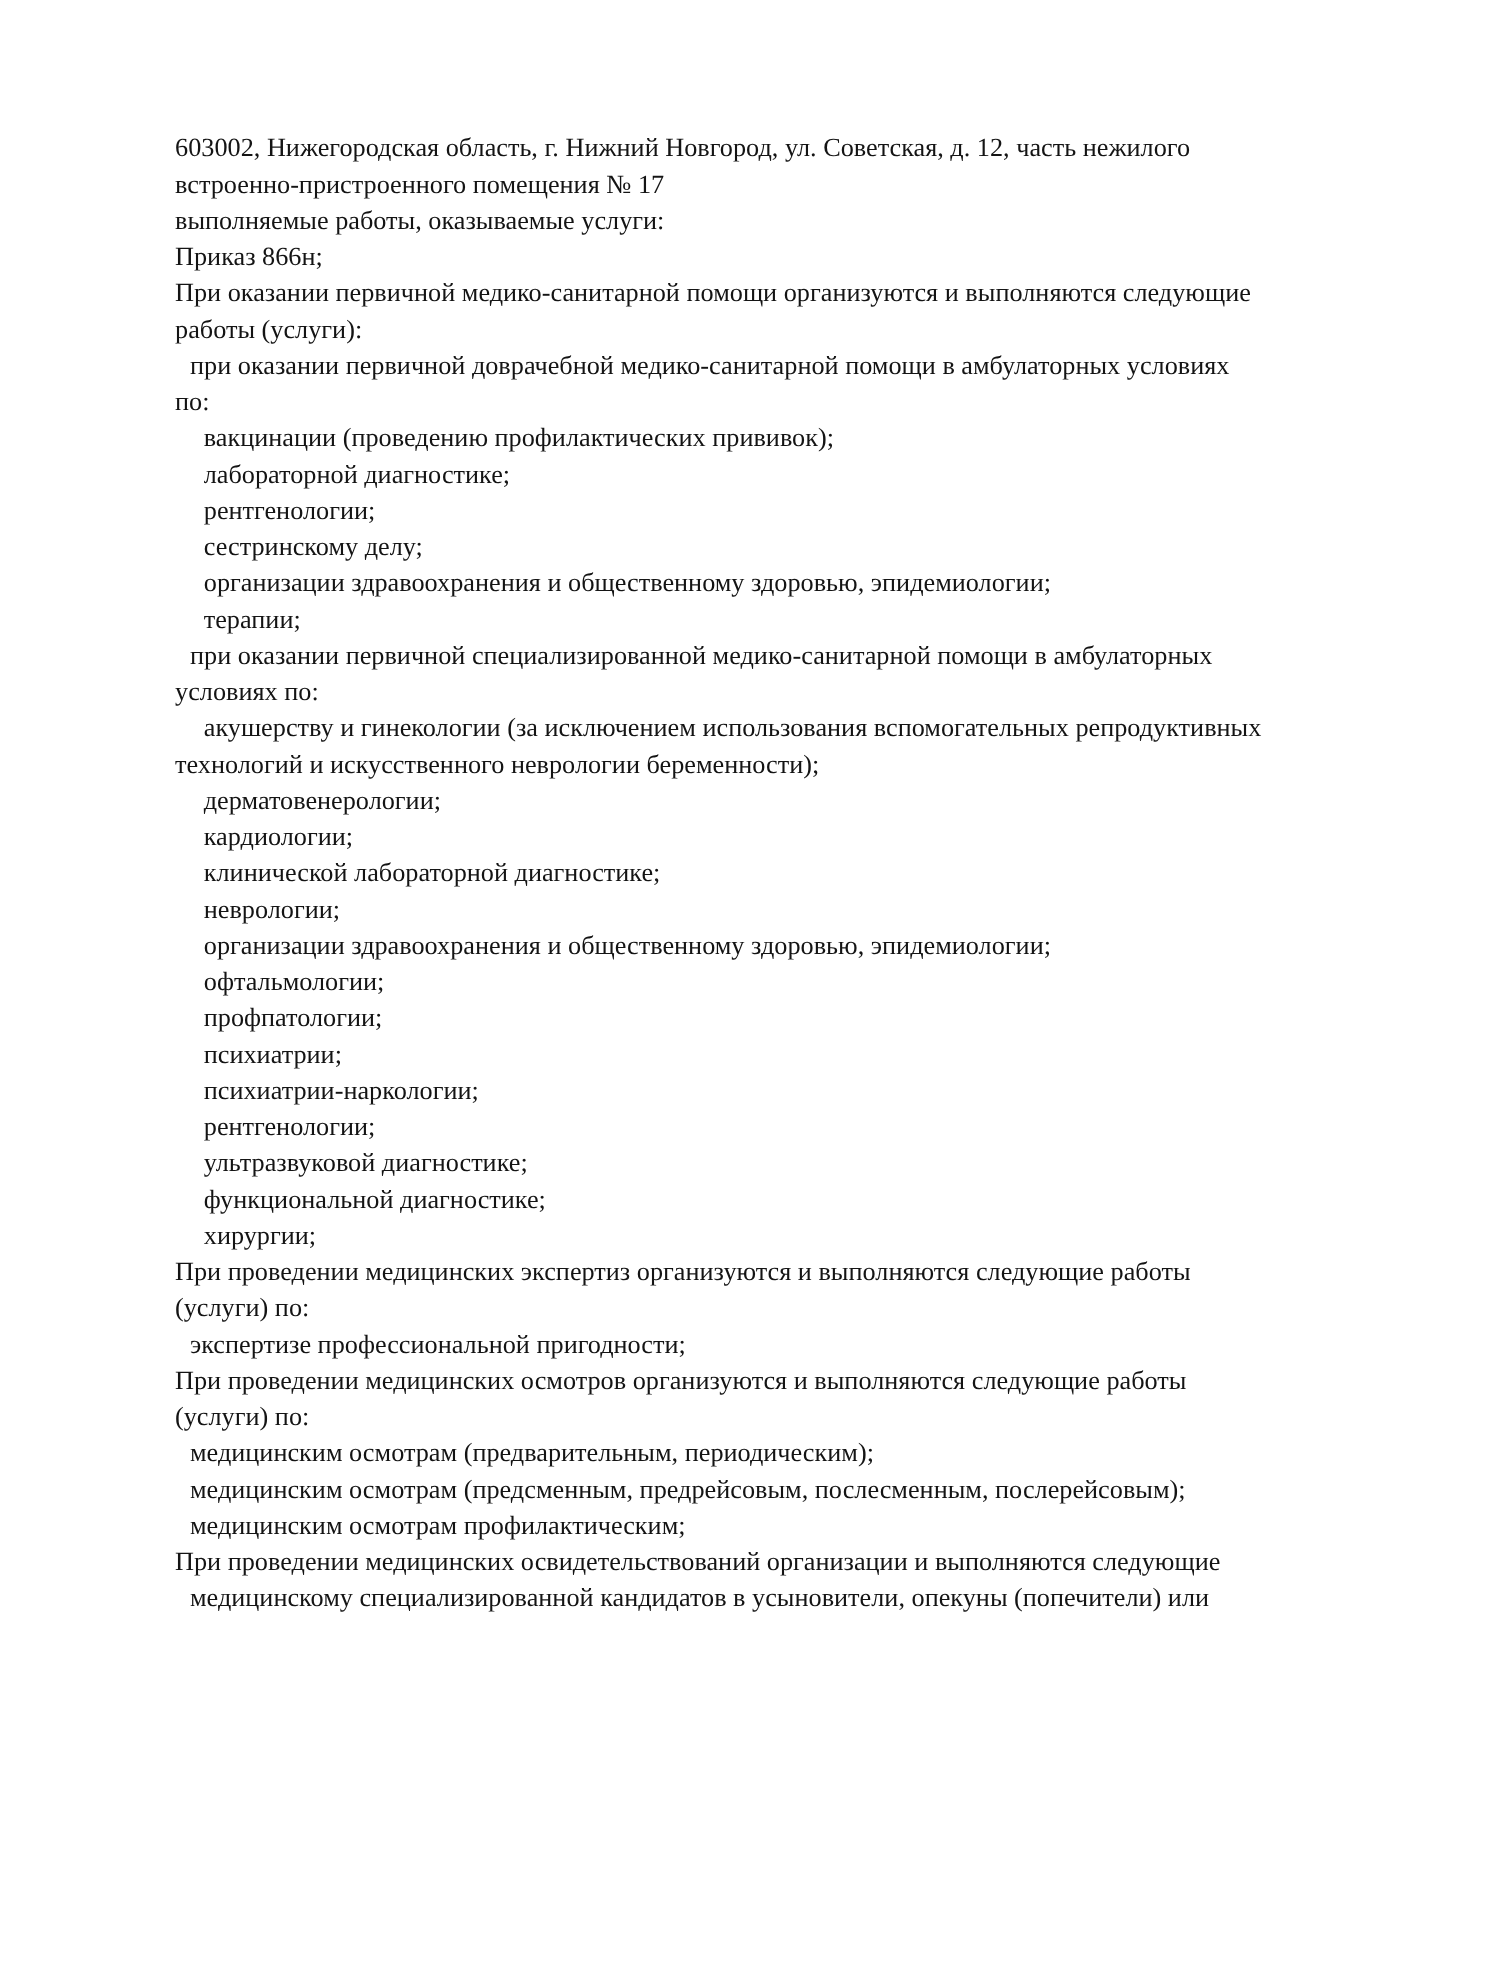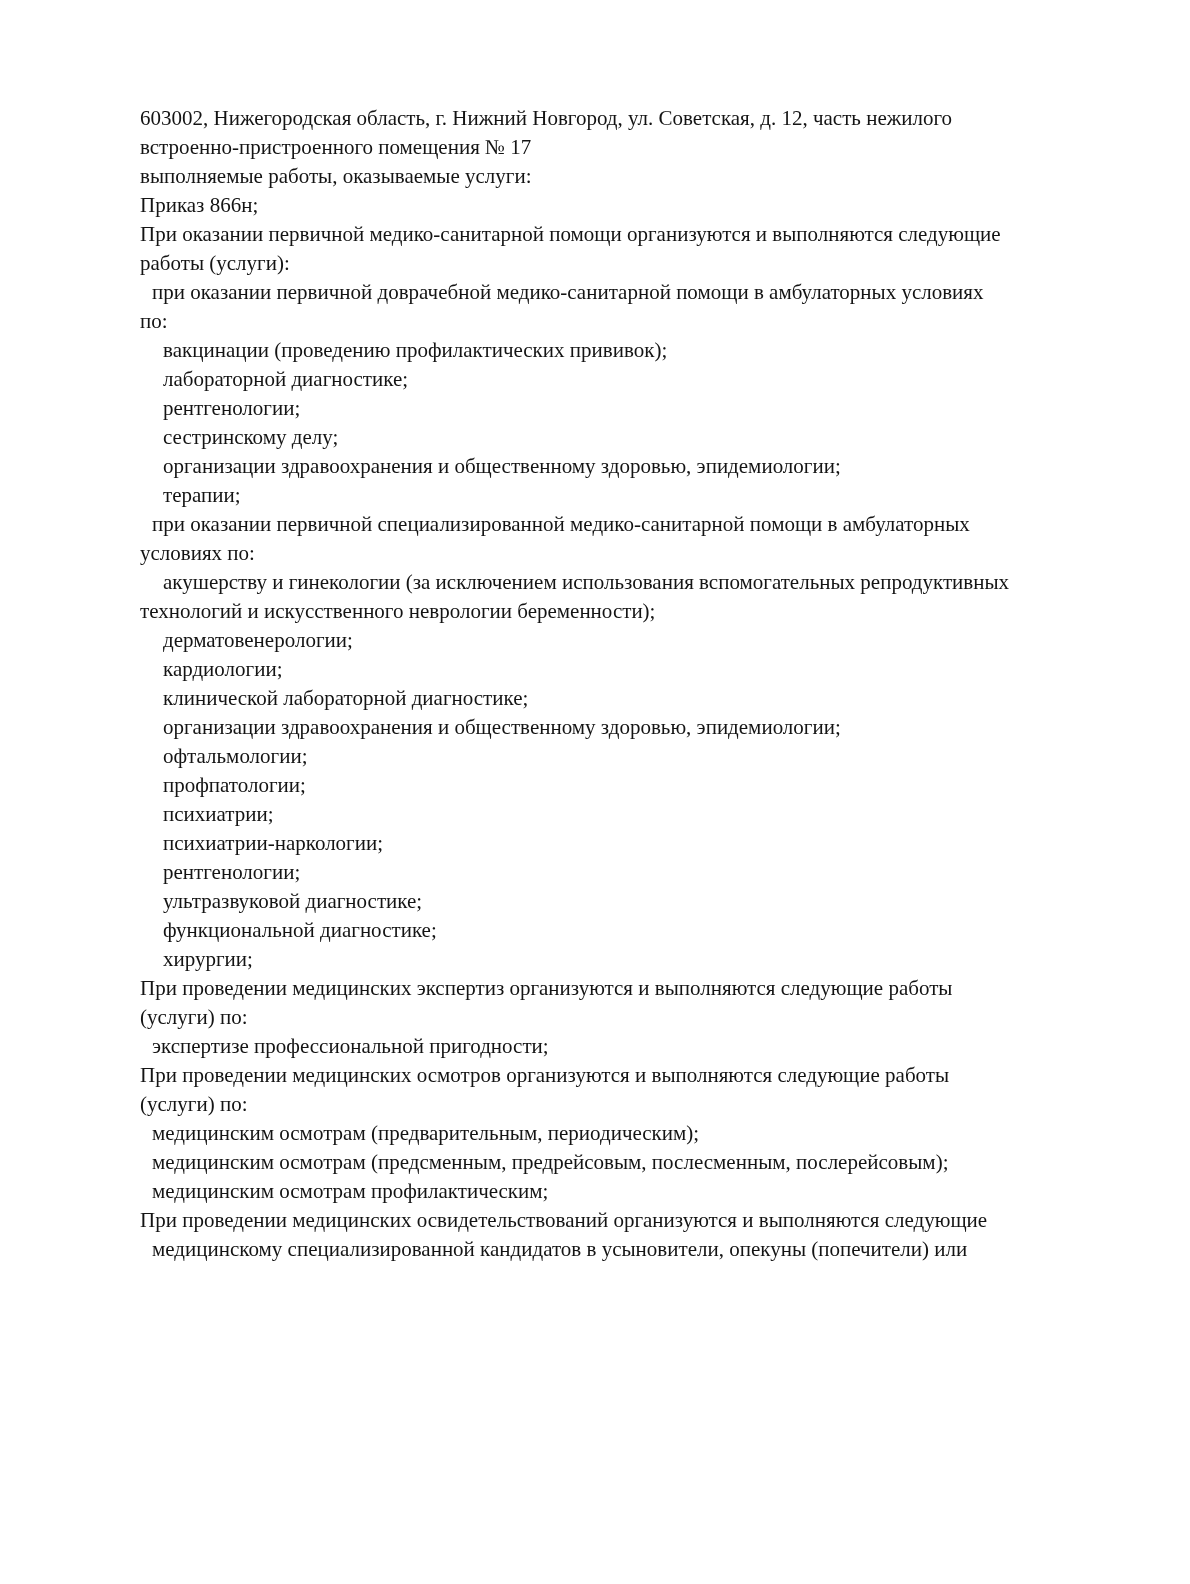--- a/index.html
+++ b/index.html
@@ -55,33 +55,34 @@
       <div class="line indent-2">сестринскому делу;</div>
       <div class="line indent-2">организации здравоохранения и общественному здоровью, эпидемиологии;</div>
       <div class="line indent-2">терапии;</div>
       <div class="line indent-1">при оказании первичной специализированной медико-санитарной помощи в амбулаторных</div>
       <div class="line indent-0">условиях по:</div>
       <div class="line indent-2">акушерству и гинекологии (за исключением использования вспомогательных репродуктивных</div>
       <div class="line indent-0">технологий и искусственного неврологии беременности);</div>
       <div class="line indent-2">дерматовенерологии;</div>
       <div class="line indent-2">кардиологии;</div>
       <div class="line indent-2">клинической лабораторной диагностике;</div>
+      <div class="line indent-2">неврологии;</div>
       <div class="line indent-2">организации здравоохранения и общественному здоровью, эпидемиологии;</div>
       <div class="line indent-2">офтальмологии;</div>
       <div class="line indent-2">профпатологии;</div>
       <div class="line indent-2">психиатрии;</div>
       <div class="line indent-2">психиатрии-наркологии;</div>
       <div class="line indent-2">рентгенологии;</div>
       <div class="line indent-2">ультразвуковой диагностике;</div>
       <div class="line indent-2">функциональной диагностике;</div>
       <div class="line indent-2">хирургии;</div>
       <div class="line indent-0">При проведении медицинских экспертиз организуются и выполняются следующие работы</div>
       <div class="line indent-0">(услуги) по:</div>
       <div class="line indent-1">экспертизе профессиональной пригодности;</div>
       <div class="line indent-0">При проведении медицинских осмотров организуются и выполняются следующие работы</div>
       <div class="line indent-0">(услуги) по:</div>
       <div class="line indent-1">медицинским осмотрам (предварительным, периодическим);</div>
       <div class="line indent-1">медицинским осмотрам (предсменным, предрейсовым, послесменным, послерейсовым);</div>
       <div class="line indent-1">медицинским осмотрам профилактическим;</div>
-      <div class="line indent-0">При проведении медицинских освидетельствований организуются и выполняются следующие</div>
+      <div class="line indent-0">При проведении медицинских освидетельствований организации и выполняются следующие</div>
       <div class="line indent-1">медицинскому специализированной кандидатов в усыновители, опекуны (попечители) или</div>
     </div>
 </div>
 
 </body></html>

